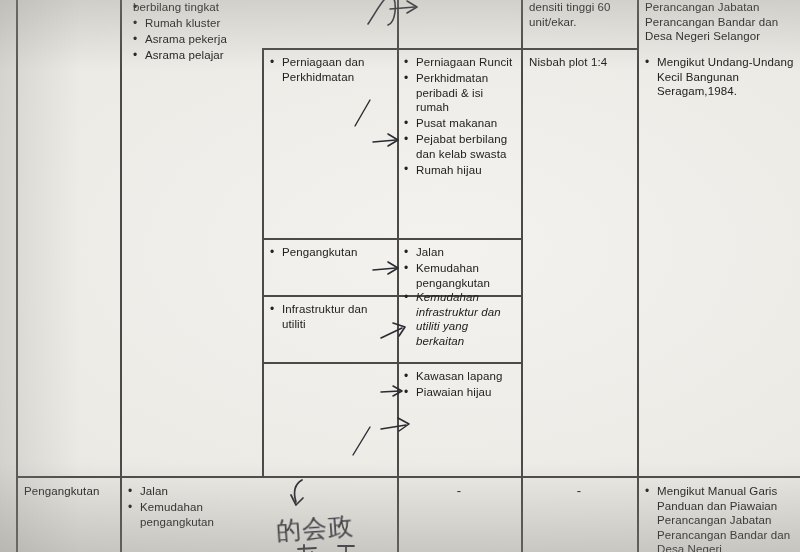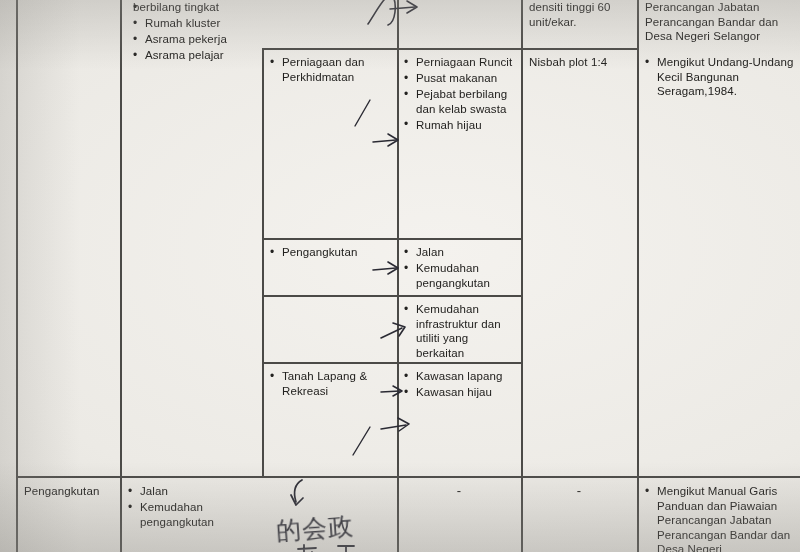--- a/index.html
+++ b/index.html
@@ -149,20 +149,21 @@
 
   <div class="cell" style="left:270px; top:55px; width:120px;">
     <ul class="bullets">
       <li>Perniagaan dan Perkhidmatan</li>
     </ul>
   </div>
 
   <div class="cell" style="left:404px; top:55px; width:112px;">
     <ul class="bullets">
       <li>Perniagaan Runcit</li>
+      <li>Perkhidmatan peribadi &amp; isi rumah</li>
       <li>Pusat makanan</li>
       <li>Pejabat berbilang dan kelab swasta</li>
       <li>Rumah hijau</li>
     </ul>
   </div>
 
   <div class="cell" style="left:529px; top:55px; width:100px;">
     <p>Nisbah plot 1:4</p>
   </div>
 
@@ -177,35 +178,35 @@
       <li>Pengangkutan</li>
     </ul>
   </div>
   <div class="cell" style="left:404px; top:245px; width:112px;">
     <ul class="bullets">
       <li>Jalan</li>
       <li>Kemudahan pengangkutan</li>
     </ul>
   </div>
 
-  <div class="cell" style="left:404px; top:302px; width:112px;">
+  <div class="cell" style="left:270px; top:302px; width:120px;">
+    <ul class="bullets">
+      <li>Infrastruktur dan utiliti</li>
+    </ul>
+  </div>
+  <div class="cell" style="left:404px; top:290px; width:112px;font-style:italic;">
     <ul class="bullets">
       <li>Kemudahan infrastruktur dan utiliti yang berkaitan</li>
     </ul>
   </div>
 
-  <div class="cell" style="left:270px; top:369px; width:120px;">
-    <ul class="bullets">
-      <li>Tanah Lapang &amp; Rekreasi</li>
-    </ul>
-  </div>
   <div class="cell" style="left:404px; top:369px; width:112px;">
     <ul class="bullets">
       <li>Kawasan lapang</li>
-      <li>Kawasan hijau</li>
+      <li>Piawaian hijau</li>
     </ul>
   </div>
 
   <div class="cell" style="left:24px; top:484px; width:92px;">
     <p>Pengangkutan</p>
   </div>
   <div class="cell" style="left:128px; top:484px; width:126px;">
     <ul class="bullets">
       <li>Jalan</li>
       <li>Kemudahan pengangkutan</li>

